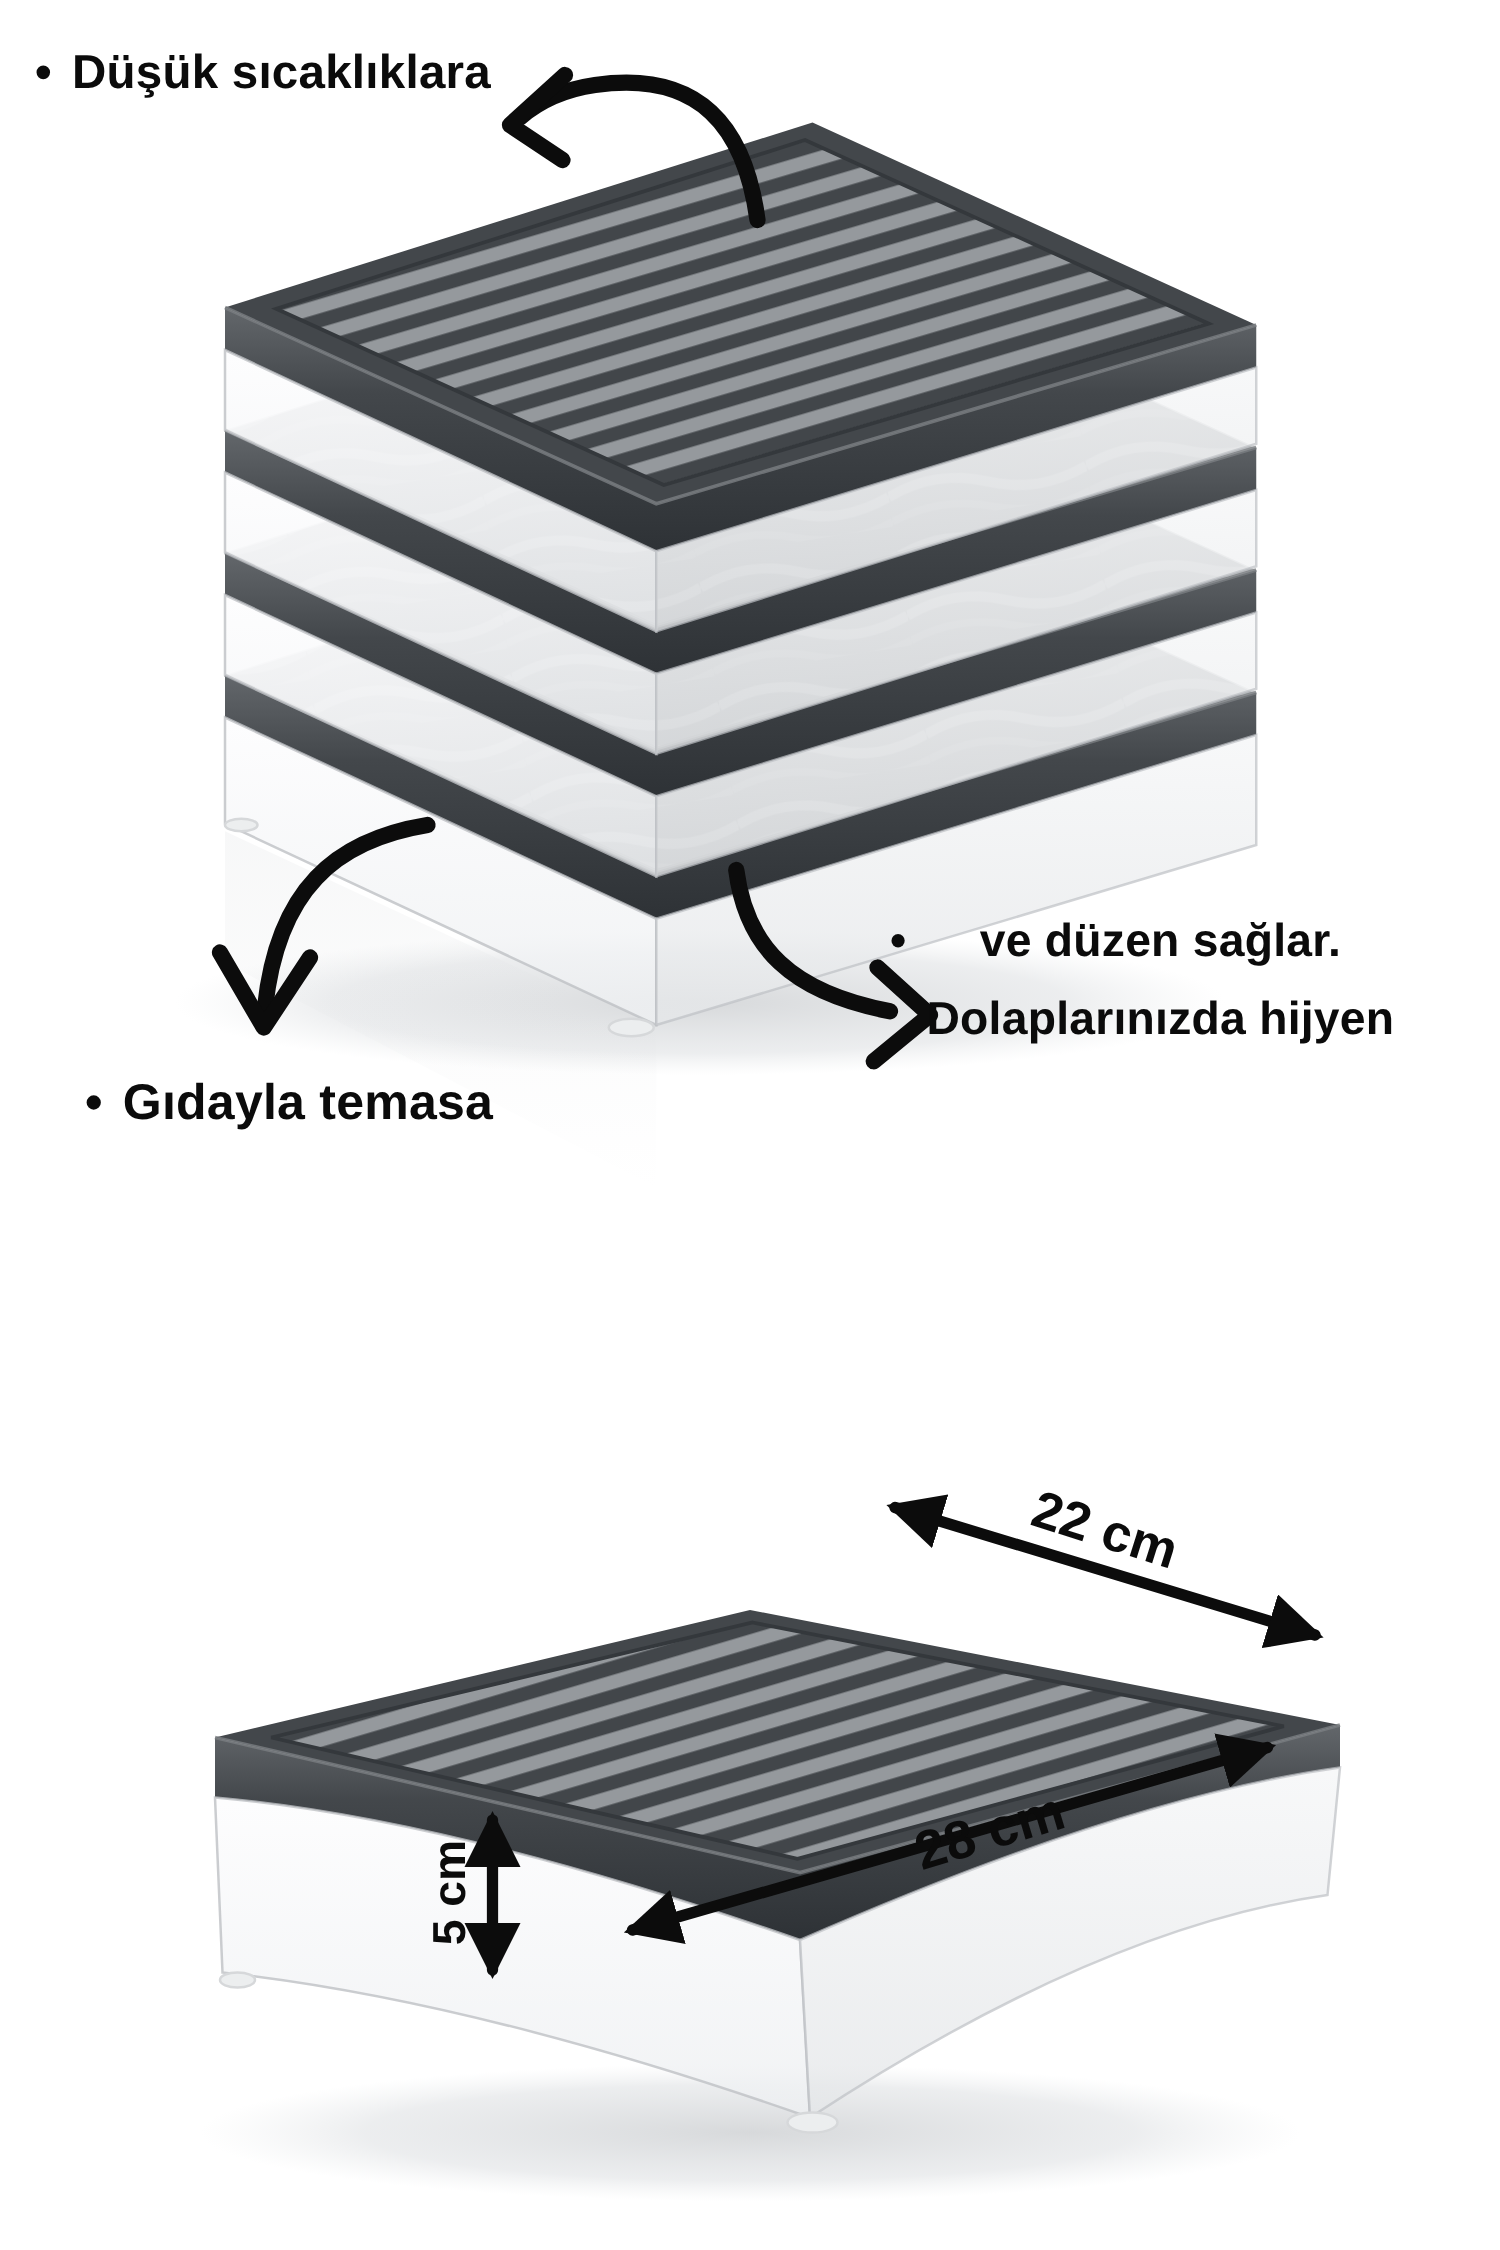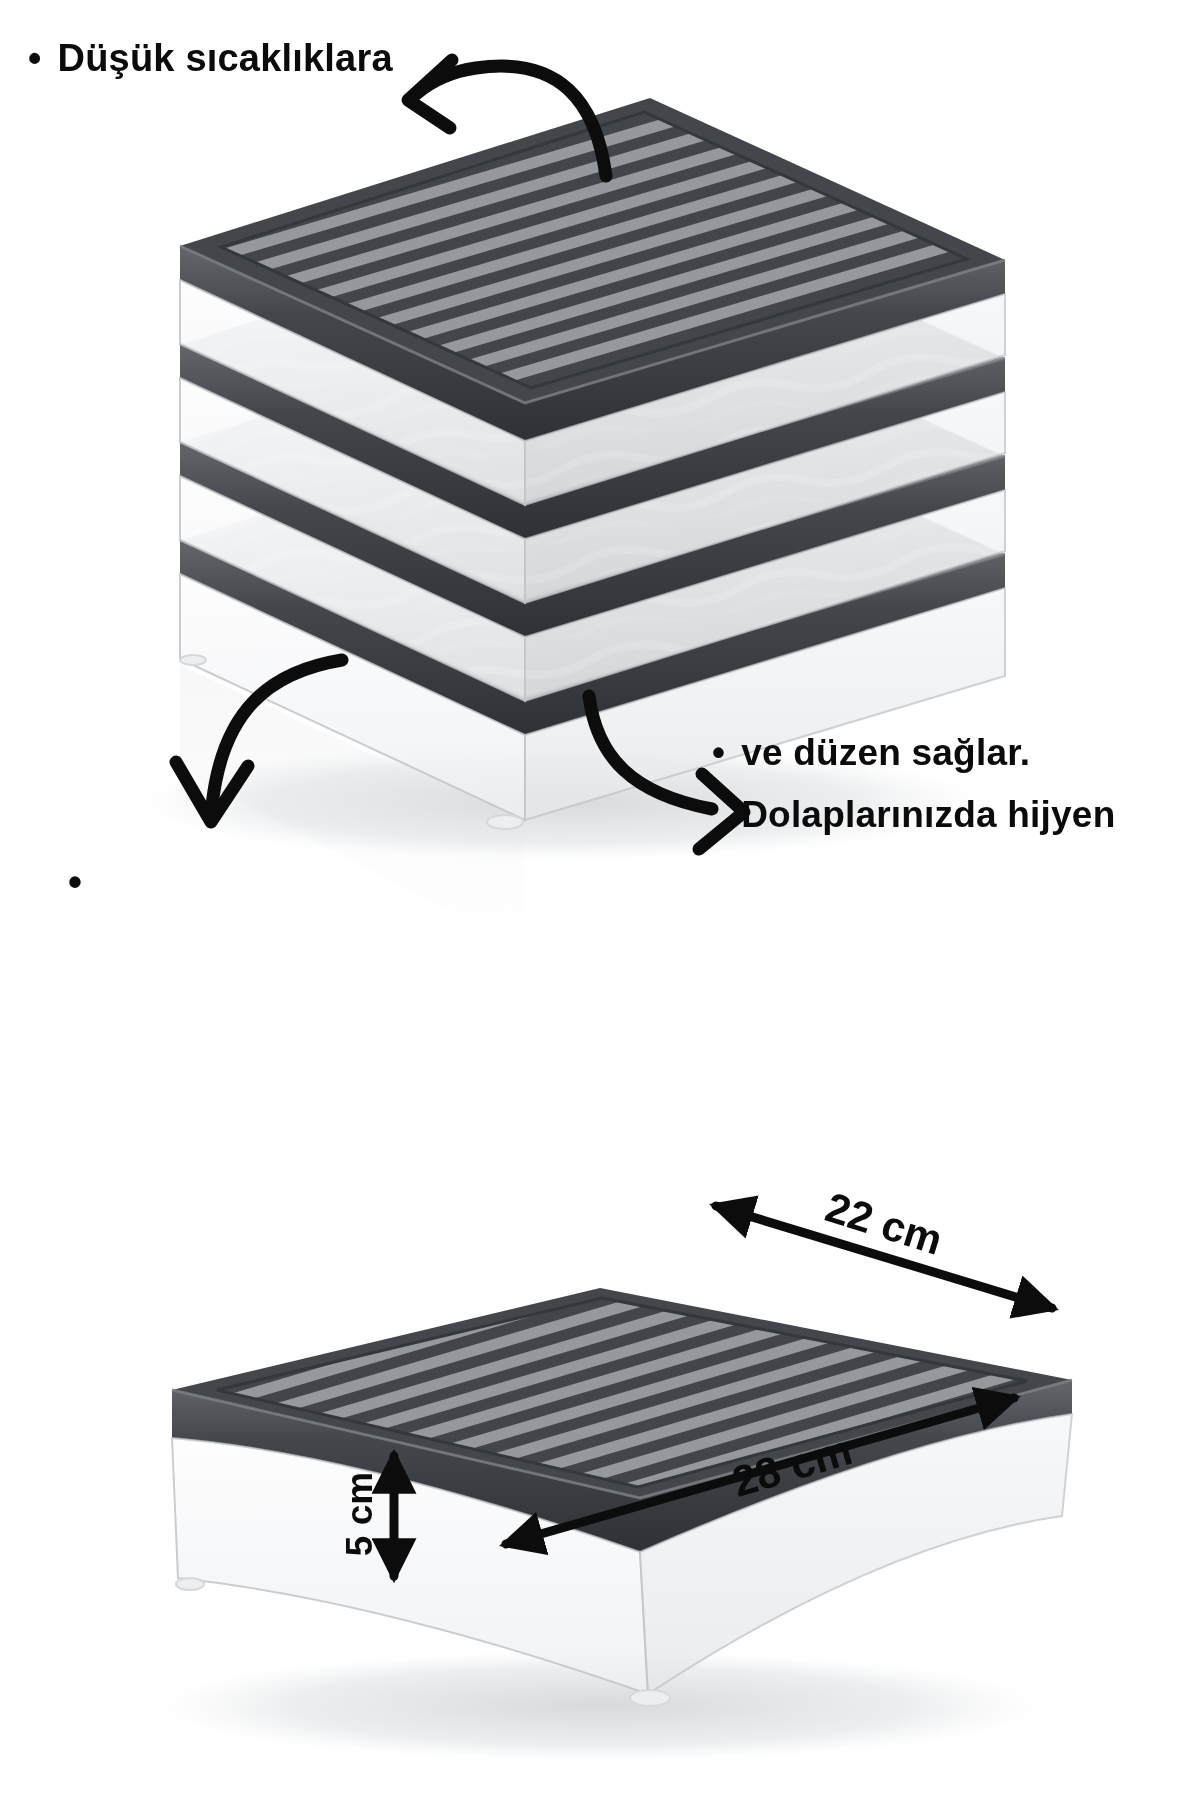--- a/index.html
+++ b/index.html
@@ -6,21 +6,21 @@
   .canvas{
     position:relative;width:1200px;height:1800px;background:#ffffff;
     overflow:hidden;font-family:"Liberation Sans",sans-serif;
   }
   .art{position:absolute;left:0;top:0;width:1200px;height:1800px;}
   .note{
     position:absolute;display:flex;align-items:flex-start;
     font-weight:700;color:#0b0b0b;letter-spacing:0.2px;
   }
   .note .bullet{flex:0 0 auto;margin-right:16px;}
-  .note .lines{display:flex;flex-direction:column;}
+  .note .lines{display:flex;flex-direction:column;align-items:center;}
   .note-top-left{left:28px;top:30px;font-size:38px;line-height:1.5;}
   .note-right{left:712px;top:722px;font-size:37px;line-height:1.68;}
   .note-bottom-left{left:68px;top:852px;font-size:40px;line-height:1.5;}
   .dim-label{
     position:absolute;font-weight:700;color:#0b0b0b;white-space:nowrap;
   }
   .dim-width{left:884px;top:1224px;font-size:42px;transform:translate(-50%,-50%) rotate(17.5deg);}
   .dim-depth{left:792px;top:1466px;font-size:43px;transform:translate(-50%,-50%) rotate(-16.5deg);}
   .dim-height{left:360px;top:1514px;font-size:37px;transform:translate(-50%,-50%) rotate(-90deg);}
 </style>
@@ -160,20 +160,21 @@
     <span class="bullet">•</span>
     <span class="lines">
       <span>ve düzen sağlar.</span>
       <span>Dolaplarınızda hijyen</span>
     </span>
   </div>
 
   <div class="note note-bottom-left">
     <span class="bullet">•</span>
     <span class="lines">
+      <span>Gıdayla temasa</span>
     </span>
   </div>
 
   <div class="dim-label dim-width">22 cm</div>
   <div class="dim-label dim-depth">28 cm</div>
   <div class="dim-label dim-height">5 cm</div>
 
 </div>
 
 </body></html>

